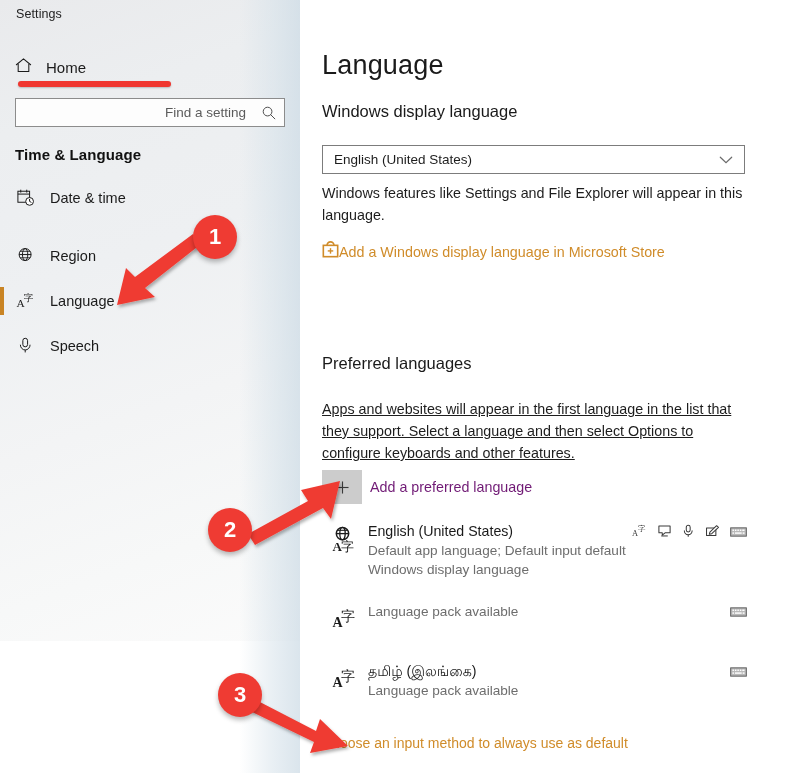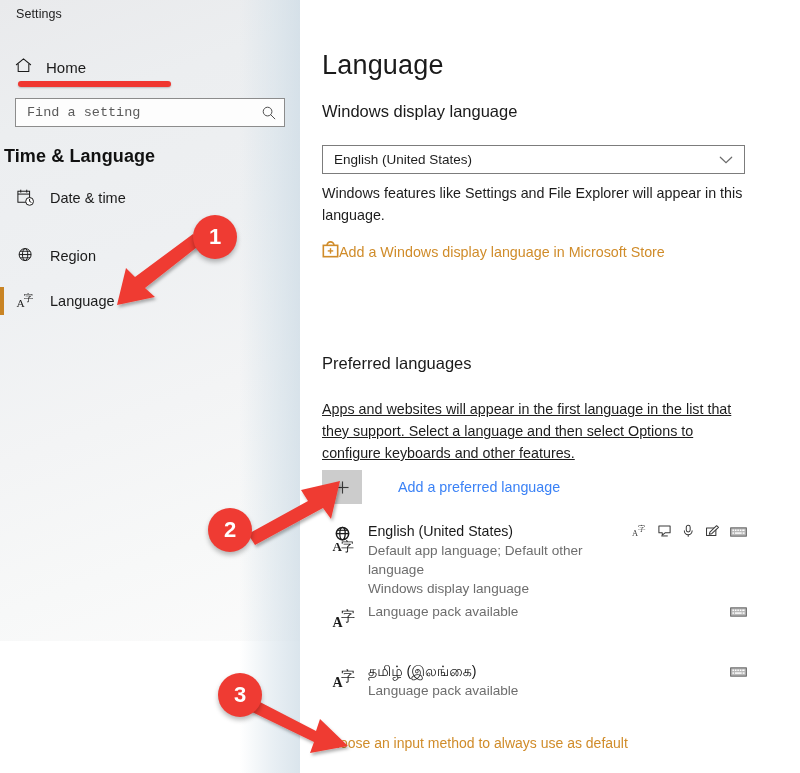--- a/index.html
+++ b/index.html
@@ -58,38 +58,39 @@
     border: 1px solid #8c8c8c;
     background: #fdfdfd;
     box-sizing: border-box;
     display: flex;
     align-items: center;
   }
   #search-input {
     border: 0;
     outline: none;
     background: transparent;
-    font-family: Liberation Mono, monospace;
+    font-family: Liberation Sans, sans-serif;
     font-size: 13.5px;
     color: #2b2b2b;
     padding: 0 8px 0 11px;
     flex: 1;
     height: 100%;
+    text-align: right;
   }
   #search-input::placeholder { color: #5b5b5b; opacity: 1; }
   #search-icon-wrap {
     width: 30px;
     display: flex;
     align-items: center;
     justify-content: center;
   }
   #section-title {
     position: absolute;
-    left: 4px; top: 146px;
-    font-size: 18px;
+    left: 15px; top: 146px;
+    font-size: 15px;
     font-weight: bold;
     color: #111;
     letter-spacing: .1px;
   }
   .nav-item {
     position: absolute;
     left: 0;
     width: 300px;
     height: 45px;
     display: flex;
@@ -207,22 +208,22 @@
   #add-btn {
     width: 40px; height: 34px;
     background: #cccccc;
     display: flex;
     align-items: center;
     justify-content: center;
     flex: none;
   }
   #add-lang-row .add-label {
     font-size: 14.3px;
-    color: #3b82f6;
-    margin-left: 36px;
+    color: #701a75;
+    margin-left: 8px;
   }
 
   .lang-row {
     position: absolute;
     left: 22px;
     width: 425px;
     display: flex;
     align-items: flex-start;
     cursor: pointer;
   }
@@ -354,20 +355,31 @@
     <span class="accent"></span>
     <span class="nav-icon">
       <svg width="21" height="19" viewBox="0 0 22 20">
         <text x="0.5" y="16.5" font-family="Liberation Serif, serif" font-size="12" fill="#1b1b1b">A</text>
         <text x="8" y="10.5" font-family="DejaVu Sans, sans-serif" font-size="10" fill="#1b1b1b">字</text>
       </svg>
     </span>
     <span class="nav-label">Language</span>
   </div>
 
+  <div class="nav-item" style="top:323px">
+    <span class="accent"></span>
+    <span class="nav-icon">
+      <svg width="19" height="19" viewBox="0 0 20 20">
+        <rect x="7.2" y="2.4" width="5" height="9" rx="2.5" fill="none" stroke="#1b1b1b" stroke-width="1.05"></rect>
+        <path d="M4.6 9.6 a5.1 5.1 0 0 0 10.2 0" fill="none" stroke="#1b1b1b" stroke-width="1.05" stroke-linecap="round"></path>
+        <line x1="9.7" y1="14.7" x2="9.7" y2="17.3" stroke="#1b1b1b" stroke-width="1.05"></line>
+      </svg>
+    </span>
+    <span class="nav-label">Speech</span>
+  </div>
 </div>
 
 <div id="main">
 
   <div id="page-title">Language</div>
 
   <div id="display-lang-head" class="sub-head">Windows display language</div>
 
   <div id="display-lang-select">
     <span class="value">English (United States)</span>
@@ -413,21 +425,21 @@
         <circle cx="12.5" cy="9.6" r="6.2" fill="none" stroke="#1b1b1b" stroke-width="1.5"></circle>
         <ellipse cx="12.5" cy="9.6" rx="2.7" ry="6.2" fill="none" stroke="#1b1b1b" stroke-width="1.3"></ellipse>
         <line x1="6.3" y1="9.6" x2="18.7" y2="9.6" stroke="#1b1b1b" stroke-width="1.3"></line>
         <line x1="7.5" y1="6.3" x2="17.5" y2="6.3" stroke="#1b1b1b" stroke-width="1.1"></line>
         <text x="2.5" y="27" font-family="Liberation Serif, serif" font-size="13" font-weight="bold" fill="#1b1b1b">A</text>
         <text x="11" y="27" font-family="DejaVu Sans, sans-serif" font-size="13" fill="#1b1b1b">字</text>
       </svg>
     </span>
     <span class="lang-texts">
       <div class="lang-name">English (United States)</div>
-      <div class="lang-sub">Default app language; Default other language</div>
+      <div class="lang-sub">Default app language; Default input default</div>
       <div class="lang-sub">Windows display language</div>
     </span>
     <span class="caps">
       <span>
         <svg width="15" height="14" viewBox="0 0 16 15">
           <text x="0" y="12.5" font-family="Liberation Serif, serif" font-size="9" fill="#3a3a3a">A</text>
           <text x="6.5" y="7.5" font-family="DejaVu Sans, sans-serif" font-size="8" fill="#3a3a3a">字</text>
         </svg>
       </span>
       <span>

